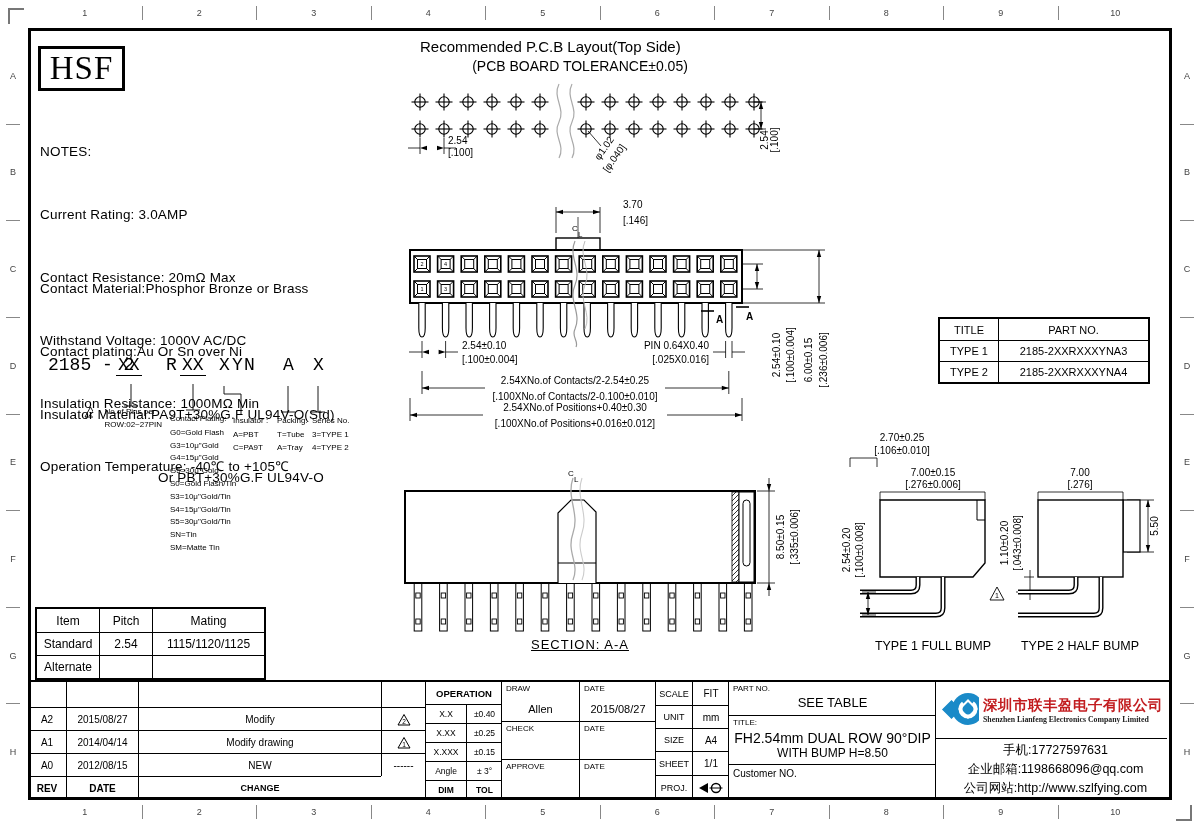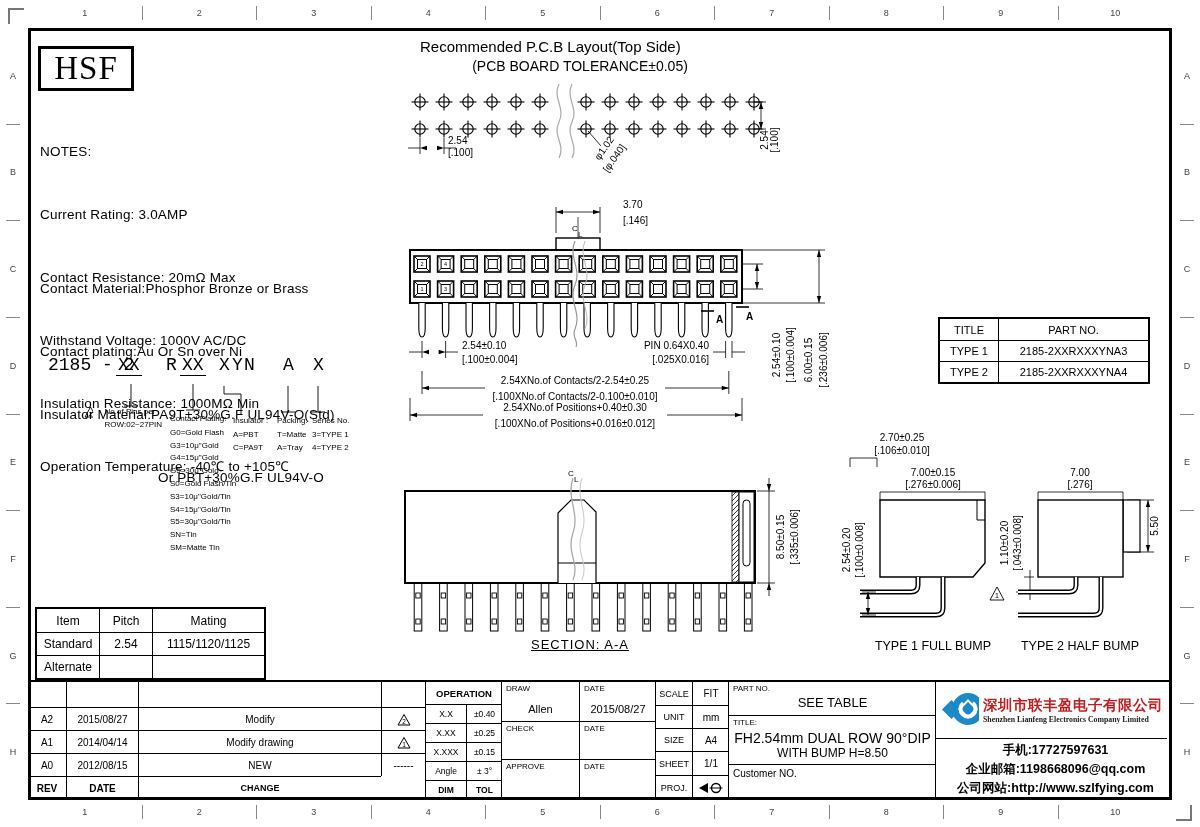--- a/index.html
+++ b/index.html
@@ -10,21 +10,21 @@
 
 .gb{position:absolute;display:flex;color:#444;font-size:9px}
 .gb-h{left:28px;width:1144px;height:14px;flex-direction:row}
 .gb-h>span{flex:1;text-align:center;line-height:14px;border-right:1px solid #888}
 .gb-h>span:last-child{border-right:none}
 .gb-v{top:28px;width:14px;height:772px;flex-direction:column}
 .gb-v>span{flex:1;display:flex;align-items:center;justify-content:center;border-bottom:1px solid #888}
 .gb-v>span:last-child{border-bottom:none}
 .corner{position:absolute;width:16px;height:16px}
 
-.logo{position:absolute;left:38px;top:46px;width:96px;height:45px;border:3px solid #000;font-family:"Liberation Serif",serif;font-size:33px;text-align:center;line-height:38px;letter-spacing:1px}
+.logo{position:absolute;left:38px;top:46px;width:87px;height:45px;border:3px solid #000;font-family:"Liberation Serif",serif;font-size:33px;text-align:center;line-height:38px;letter-spacing:1px}
 
 .notes{position:absolute;left:40px;top:99px;font-size:13.5px;line-height:21px;letter-spacing:.2px;white-space:pre}
 .materials{position:absolute;left:40px;top:236px;font-size:13.5px;line-height:21px;letter-spacing:.2px;white-space:pre}
 .materials .indent{margin-left:118px}
 
 .ord-title{position:absolute;left:42px;top:330px;font-family:"Liberation Serif",serif;font-style:italic;font-weight:bold;font-size:23px}
 .codeseg{position:absolute;top:355px;font-family:Liberation Mono, monospace;font-size:18px}
 .codeseg.u{border-bottom:1.5px solid #000;padding:0 2px}
 .ordcol{position:absolute;font-size:8px;line-height:12.8px;white-space:nowrap}
 .ordcol .ct{margin-bottom:1px}
@@ -54,21 +54,21 @@
 .signgrid{grid-template-columns:77px 77px;grid-template-rows:39px 38px 40px;font-size:11px}
 .signgrid>div{position:relative;align-items:flex-end;justify-content:center;padding-bottom:6px}
 .infogrid{grid-template-columns:36px 37px;grid-template-rows:23px 23px 23px 24px 24px;font-size:9px}
 .partgrid{grid-template-columns:207px;grid-template-rows:33px 49px 35px;font-size:12px}
 .partgrid>div{position:relative;flex-direction:column;justify-content:center}
 .lbl{position:absolute;top:2px;left:4px;font-size:8px}
 .compgrid{grid-template-columns:231px;grid-template-rows:56px 61px}
 .comp-top{flex-direction:row;justify-content:flex-start;gap:4px;padding:4px}
 .cn{font-size:14.5px;font-weight:bold;letter-spacing:.5px}
 .en{font-family:"Liberation Serif",serif;font-size:7.8px;font-weight:bold;color:#222}
-.comp-bot{flex-direction:column;align-items:flex-start;justify-content:center;padding-left:8px;font-size:12.5px;font-weight:bold;line-height:19px}
+.comp-bot{flex-direction:column;align-items:flex-start;justify-content:center;padding-left:8px;font-size:12.5px;font-weight:normal;line-height:19px}
 </style>
 </head>
 <body>
 
 <div class="page">
 
   <div class="gb gb-h" style="top:6px" id="grid-top">
       <span>1</span>
       <span>2</span>
       <span>3</span>
@@ -181,21 +181,21 @@
     <div>SN=Tin</div>
     <div>SM=Matte Tin</div>
   </div>
   <div class="ordcol" style="left:233px;top:415px">
     <div class="ct">Insulator :</div>
     <div>A=PBT</div>
     <div>C=PA9T</div>
   </div>
   <div class="ordcol" style="left:277px;top:415px">
     <div class="ct">Packing:</div>
-    <div>T=Matte</div>
+    <div>T=Tube</div>
     <div>A=Tray</div>
   </div>
   <div class="ordcol" style="left:312px;top:415px">
     <div class="ct">Series No.</div>
     <div>3=TYPE 1</div>
     <div>4=TYPE 2</div>
   </div>
 
   <div class="pcb-title">Recommended P.C.B Layout(Top Side)</div>
   <div class="pcb-sub">(PCB BOARD TOLERANCE±0.05)</div>

